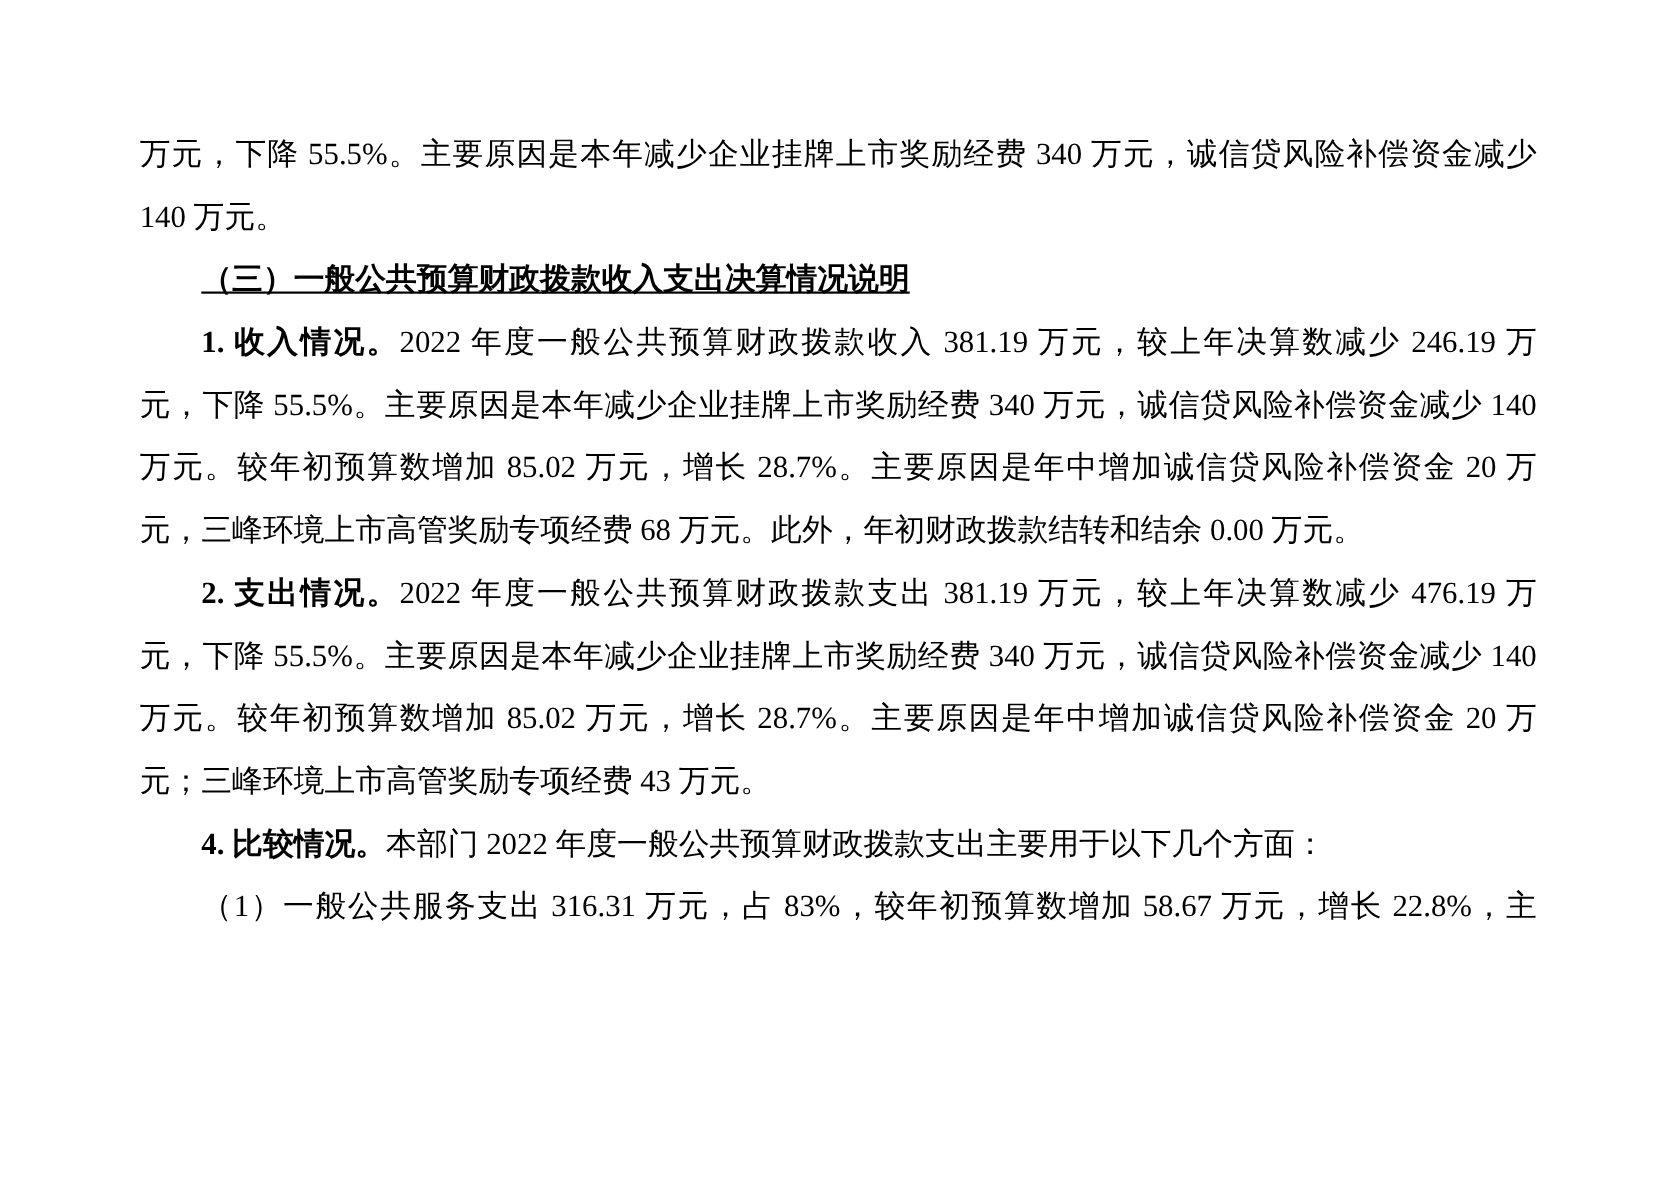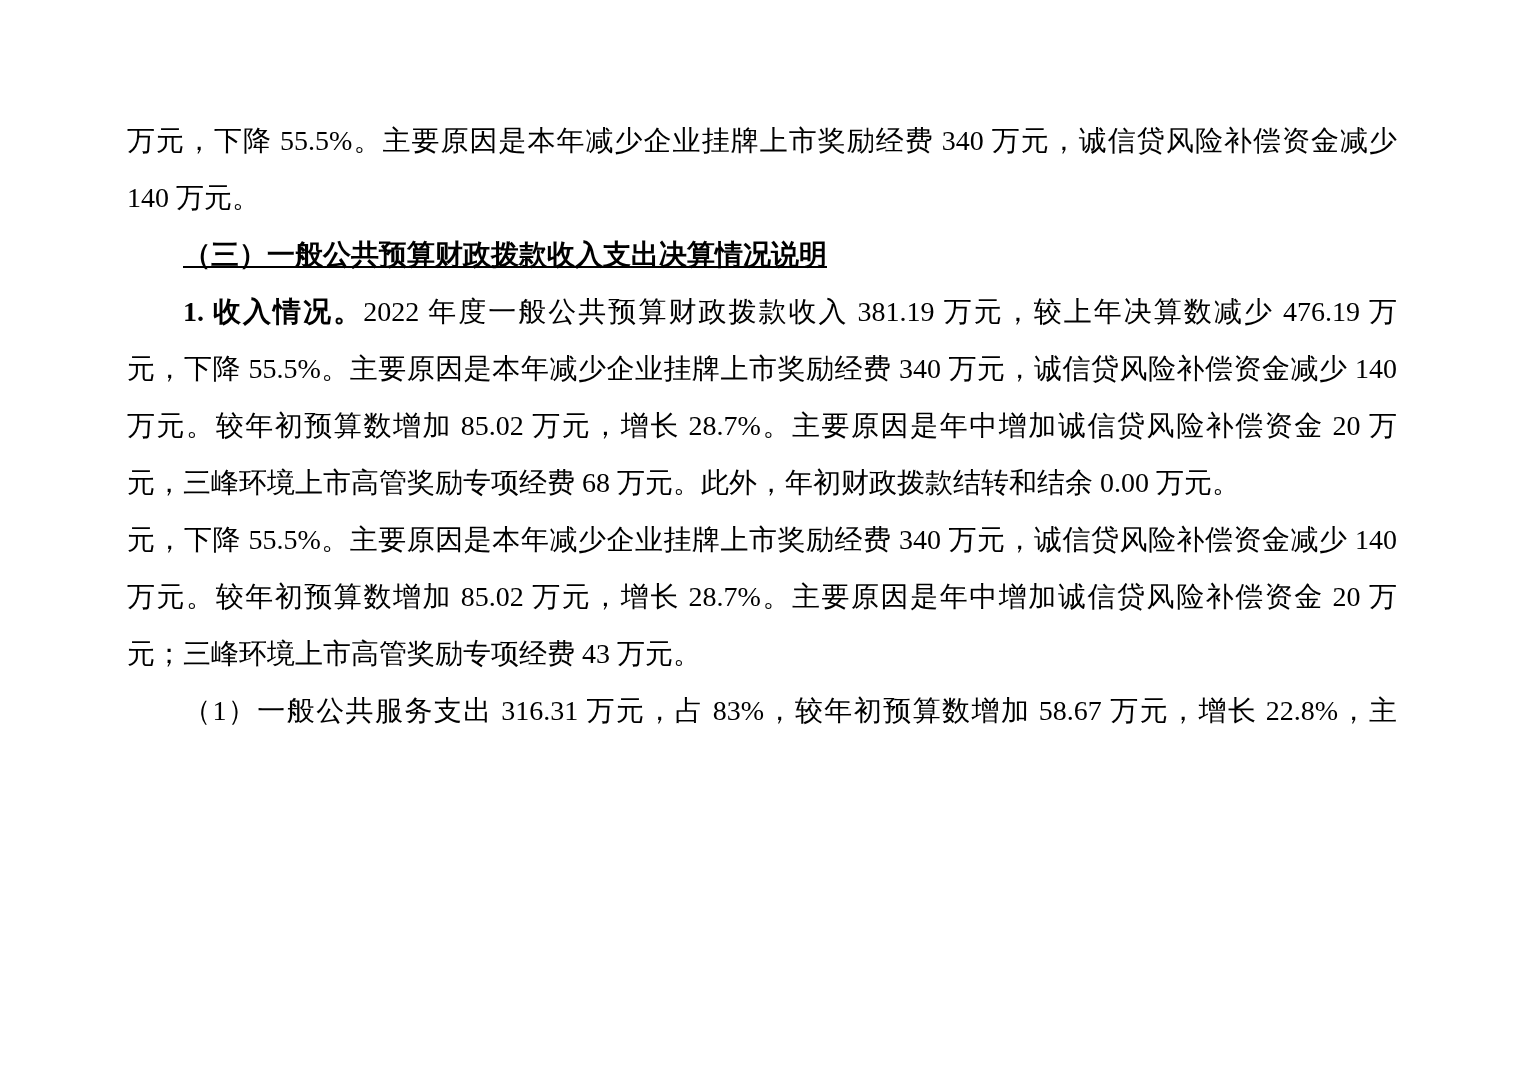--- a/index.html
+++ b/index.html
@@ -56,34 +56,36 @@
 
 <div class="page">
   <div class="content">
 
     <div class="line fill"><span>万元，下降 55.5%。主要原因是本年减少企业挂牌上市奖励经费 340 万元，诚信贷风险补偿资金减少</span></div>
 
     <div class="line"><span>140 万元。</span></div>
 
     <div class="line indent heading"><span>（三）一般公共预算财政拨款收入支出决算情况说明</span></div>
 
-    <div class="line fill indent"><span class="lead">1. 收入情况。</span><span>2022 年度一般公共预算财政拨款收入 381.19 万元，较上年决算数减少 476.19 万</span></div>
+    <div class="line fill indent"><span class="lead">1. 收入情况。</span><span>2022 年度一般公共预算财政拨款收入 381.19 万元，较上年决算数减少 246.19 万</span></div>
 
     <div class="line fill"><span>元，下降 55.5%。主要原因是本年减少企业挂牌上市奖励经费 340 万元，诚信贷风险补偿资金减少 140</span></div>
 
     <div class="line fill"><span>万元。较年初预算数增加 85.02 万元，增长 28.7%。主要原因是年中增加诚信贷风险补偿资金 20 万</span></div>
 
     <div class="line"><span>元，三峰环境上市高管奖励专项经费 68 万元。此外，年初财政拨款结转和结余 0.00 万元。</span></div>
 
+    <div class="line fill indent"><span class="lead">2. 支出情况。</span><span>2022 年度一般公共预算财政拨款支出 381.19 万元，较上年决算数减少 476.19 万</span></div>
 
     <div class="line fill"><span>元，下降 55.5%。主要原因是本年减少企业挂牌上市奖励经费 340 万元，诚信贷风险补偿资金减少 140</span></div>
 
     <div class="line fill"><span>万元。较年初预算数增加 85.02 万元，增长 28.7%。主要原因是年中增加诚信贷风险补偿资金 20 万</span></div>
 
     <div class="line"><span>元；三峰环境上市高管奖励专项经费 43 万元。</span></div>
 
 
 
+    <div class="line indent"><span class="lead">4. 比较情况。</span><span>本部门 2022 年度一般公共预算财政拨款支出主要用于以下几个方面：</span></div>
 
     <div class="line fill indent"><span>（1）一般公共服务支出 316.31 万元，占 83%，较年初预算数增加 58.67 万元，增长 22.8%，主</span></div>
 
   </div>
 </div>
 
 </body></html>

